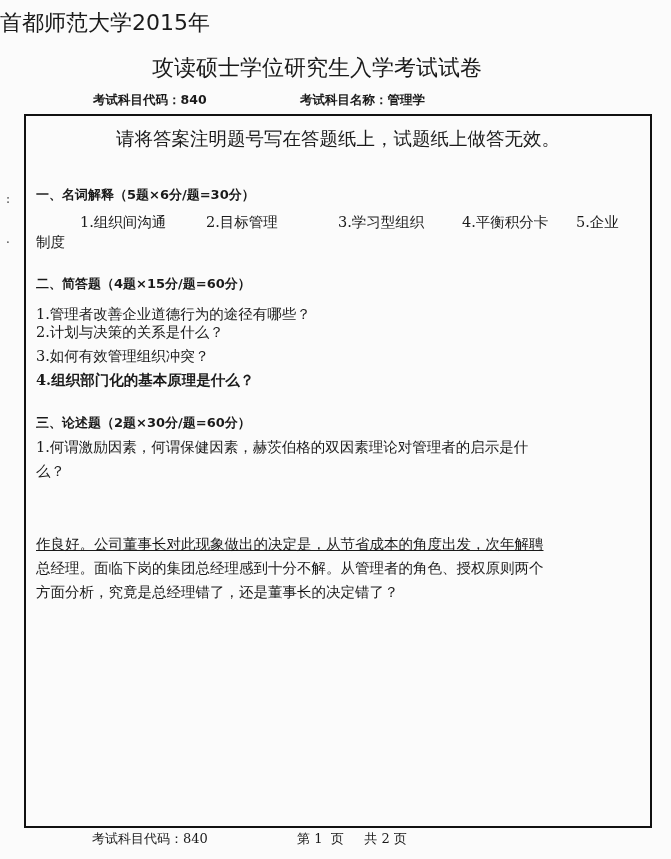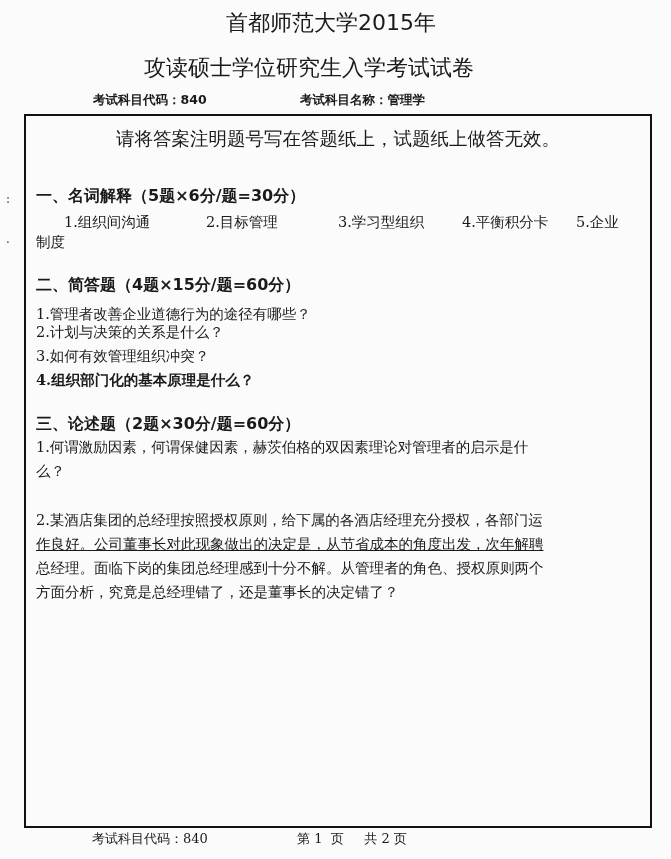--- a/index.html
+++ b/index.html
@@ -3,66 +3,65 @@
 <meta charset="utf-8">
 <style>
   html, body { margin: 0; padding: 0; }
   body {
     width: 671px; height: 859px; position: relative; overflow: hidden;
     background: #fbfbfb; color: #1a1a1a;
     font-family: "DejaVu Serif", "Liberation Serif", serif;
   }
   .abs { position: absolute; white-space: nowrap; }
   .sans { font-family: "DejaVu Sans", "Liberation Sans", sans-serif; }
-  .title1 { left: 0; width: 662px; text-align: center; top: 8px; font-size: 22px; }
-  .title2 { left: 0; width: 618px; text-align: center; top: 53px; font-size: 22px; }
+  .title1 { left: 0; width: 662px; top: 8px; font-size: 22px; }
+  .title2 { left: 8px; width: 618px; text-align: center; top: 53px; font-size: 22px; }
   .meta { top: 92px; font-size: 12.5px; font-weight: bold; }
   .box {
     position: absolute; left: 24px; top: 114px; width: 624px; height: 710px;
     border: 2.5px solid #111; box-sizing: content-box;
   }
   .notice { left: 0; width: 624px; text-align: center; top: 10px; font-size: 18.5px; }
   .line { font-size: 14.5px; left: 10px; }
-  .sec-head { font-size: 16px; font-weight: bold; }
+  .sec-head { font-size: 13px; font-weight: bold; }
   .gloss-item { position: absolute; top: 97px; font-size: 14.5px; }
   .footer { top: 830px; font-size: 13px; }
   .margin-dot { left: 6px; font-size: 12px; color: #444; }
 </style>
 </head>
 <body>
 
 <div class="abs title1 sans">首都师范大学2015年</div>
 <div class="abs title2 sans">攻读硕士学位研究生入学考试试卷</div>
 <div class="abs meta sans" style="left:93px;">考试科目代码：840</div>
 <div class="abs meta sans" style="left:300px;">考试科目名称：管理学</div>
 
 <div class="abs margin-dot" style="top:192px;">:</div>
 <div class="abs margin-dot" style="top:232px;">.</div>
 
 <div class="box">
   <div class="abs notice sans">请将答案注明题号写在答题纸上，试题纸上做答无效。</div>
 
   <div class="abs line sec-head sans" style="top:70px;">一、名词解释（5题×6分/题=30分）</div>
-  <div class="gloss-item" style="left:38px;">1.组织间沟通</div>
+  <div class="gloss-item" style="left:54px;">1.组织间沟通</div>
   <div class="gloss-item" style="left:180px;">2.目标管理</div>
   <div class="gloss-item" style="left:312px;">3.学习型组织</div>
   <div class="gloss-item" style="left:436px;">4.平衡积分卡</div>
   <div class="gloss-item" style="left:550px;">5.企业</div>
   <div class="abs line" style="top:117px;">制度</div>
 
   <div class="abs line sec-head sans" style="top:159px;">二、简答题（4题×15分/题=60分）</div>
   <div class="abs line" style="top:189px;">1.管理者改善企业道德行为的途径有哪些？</div>
   <div class="abs line" style="top:207px;">2.计划与决策的关系是什么？</div>
   <div class="abs line" style="top:231px;">3.如何有效管理组织冲突？</div>
   <div class="abs line" style="top:255px;font-weight:bold;">4.组织部门化的基本原理是什么？</div>
 
   <div class="abs line sec-head sans" style="top:298px;">三、论述题（2题×30分/题=60分）</div>
   <div class="abs line" style="top:322px;">1.何谓激励因素，何谓保健因素，赫茨伯格的双因素理论对管理者的启示是什</div>
   <div class="abs line" style="top:346px;">么？</div>
 
-  <div class="abs line" style="top:395px;">2.某酒店集团的总经理按照授权原则，给下属的各酒店经理充分授权，各部门运</div>
   <div class="abs line" style="top:419px;text-decoration:underline;">作良好。公司董事长对此现象做出的决定是，从节省成本的角度出发，次年解聘</div>
   <div class="abs line" style="top:443px;">总经理。面临下岗的集团总经理感到十分不解。从管理者的角色、授权原则两个</div>
   <div class="abs line" style="top:467px;">方面分析，究竟是总经理错了，还是董事长的决定错了？</div>
 </div>
 
 <div class="abs footer" style="left:92px;">考试科目代码：840</div>
 <div class="abs footer" style="left:297px; white-space:pre;">第 1  页     共 2 页</div>
 
 </body></html>

